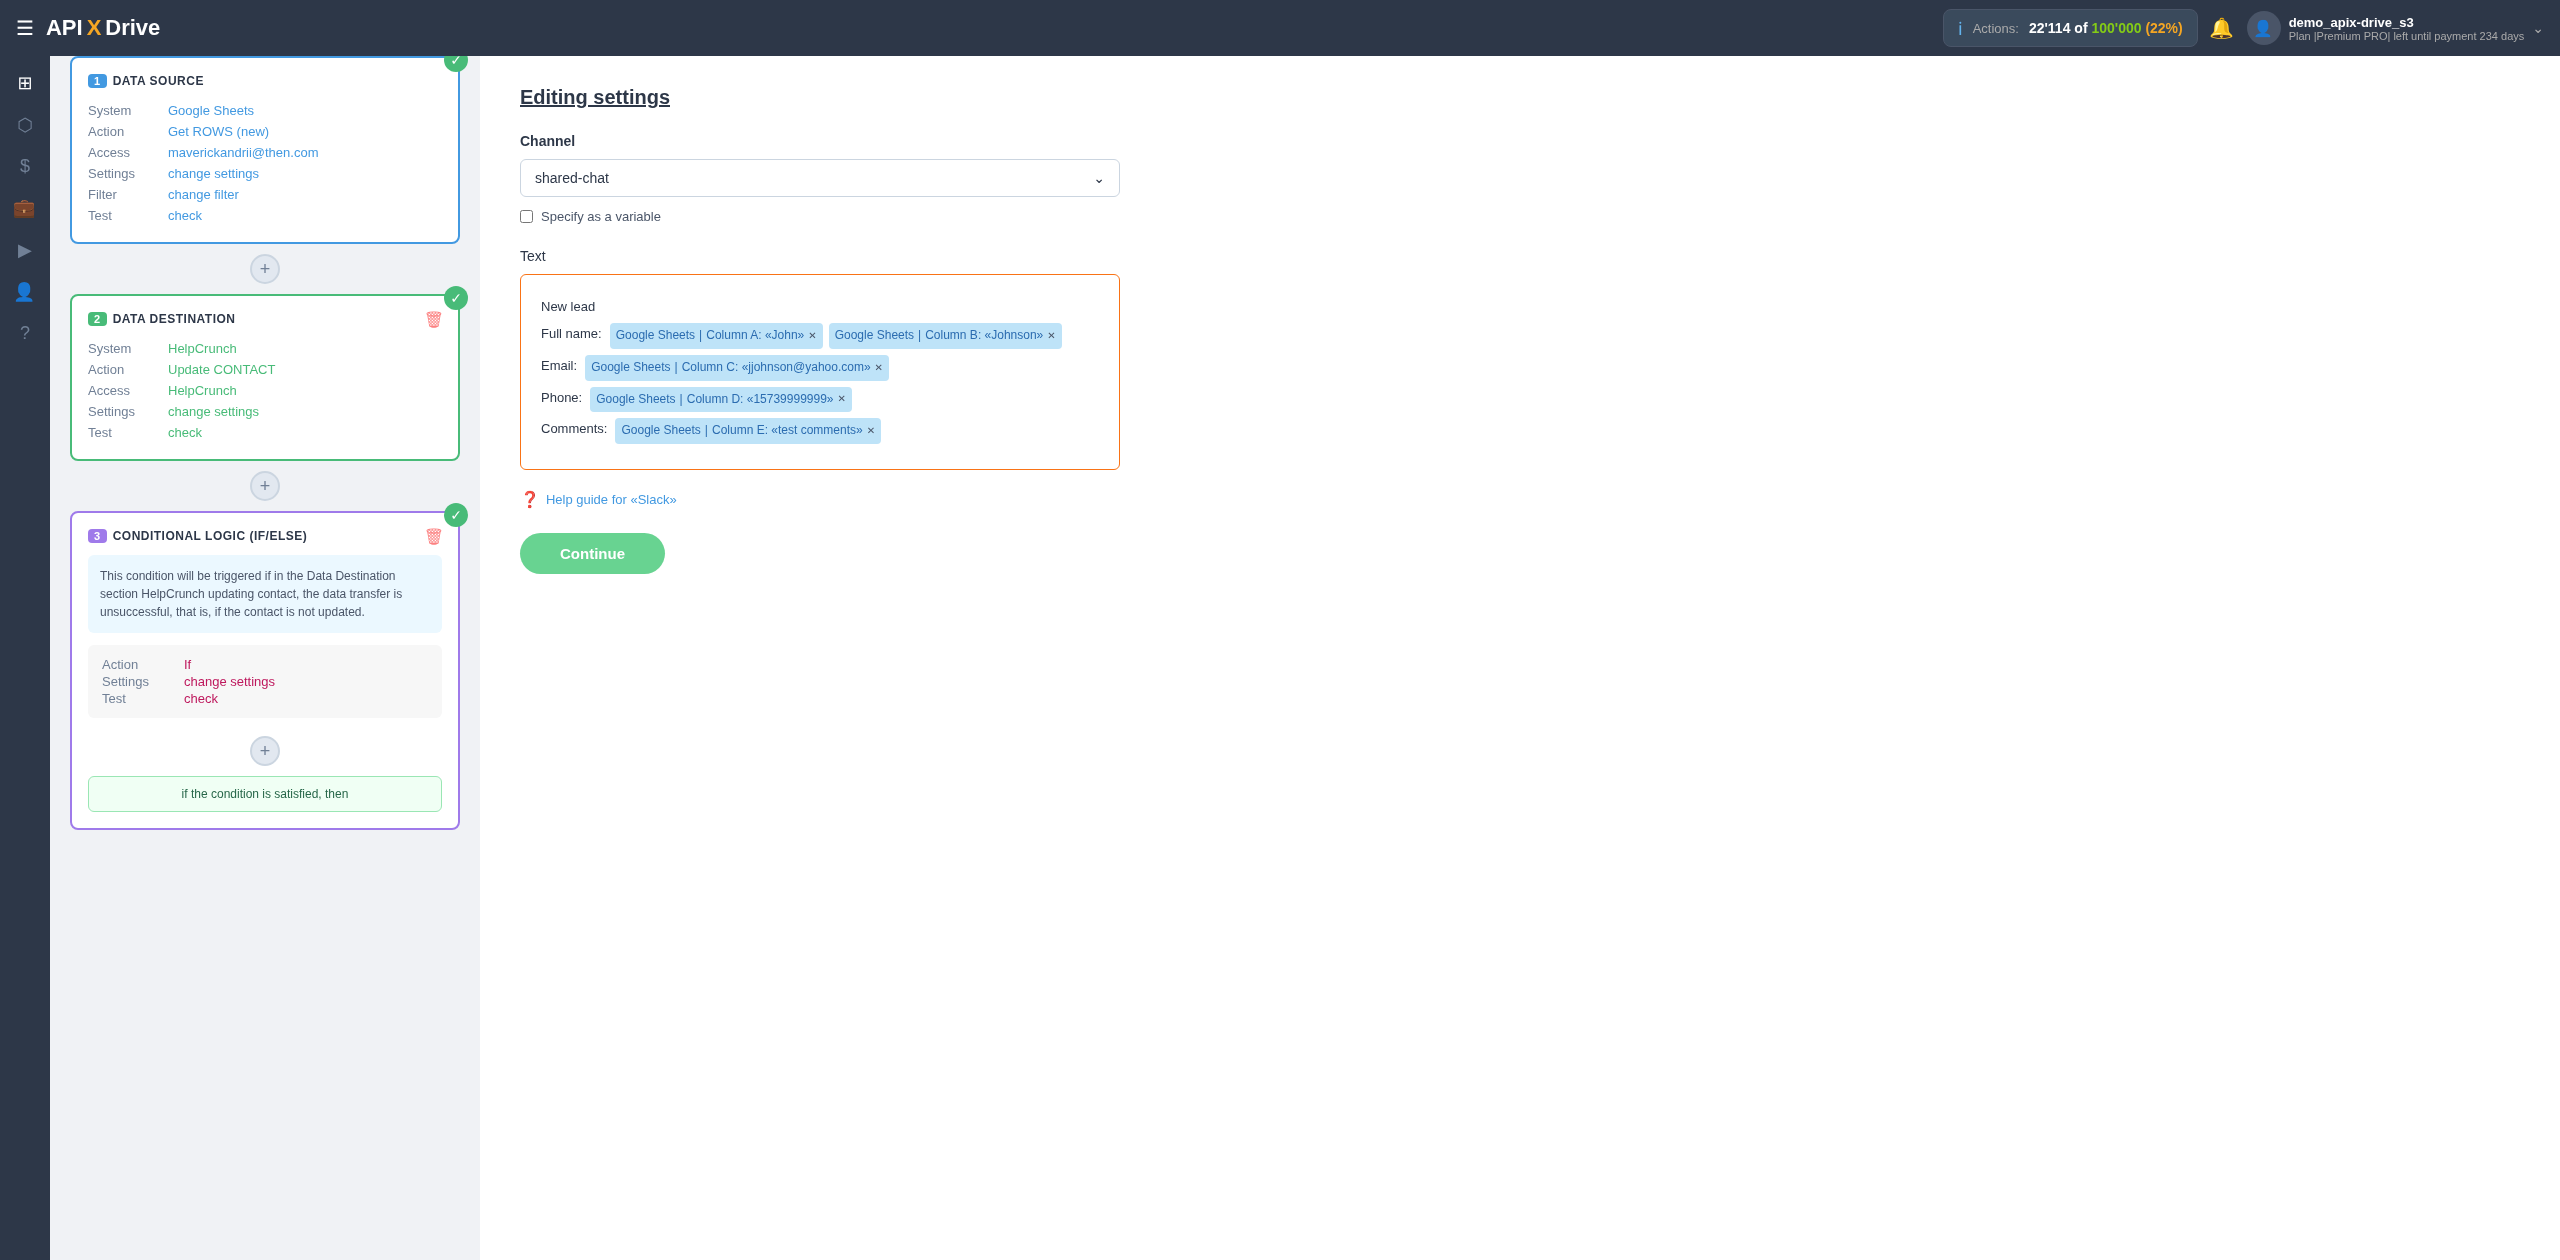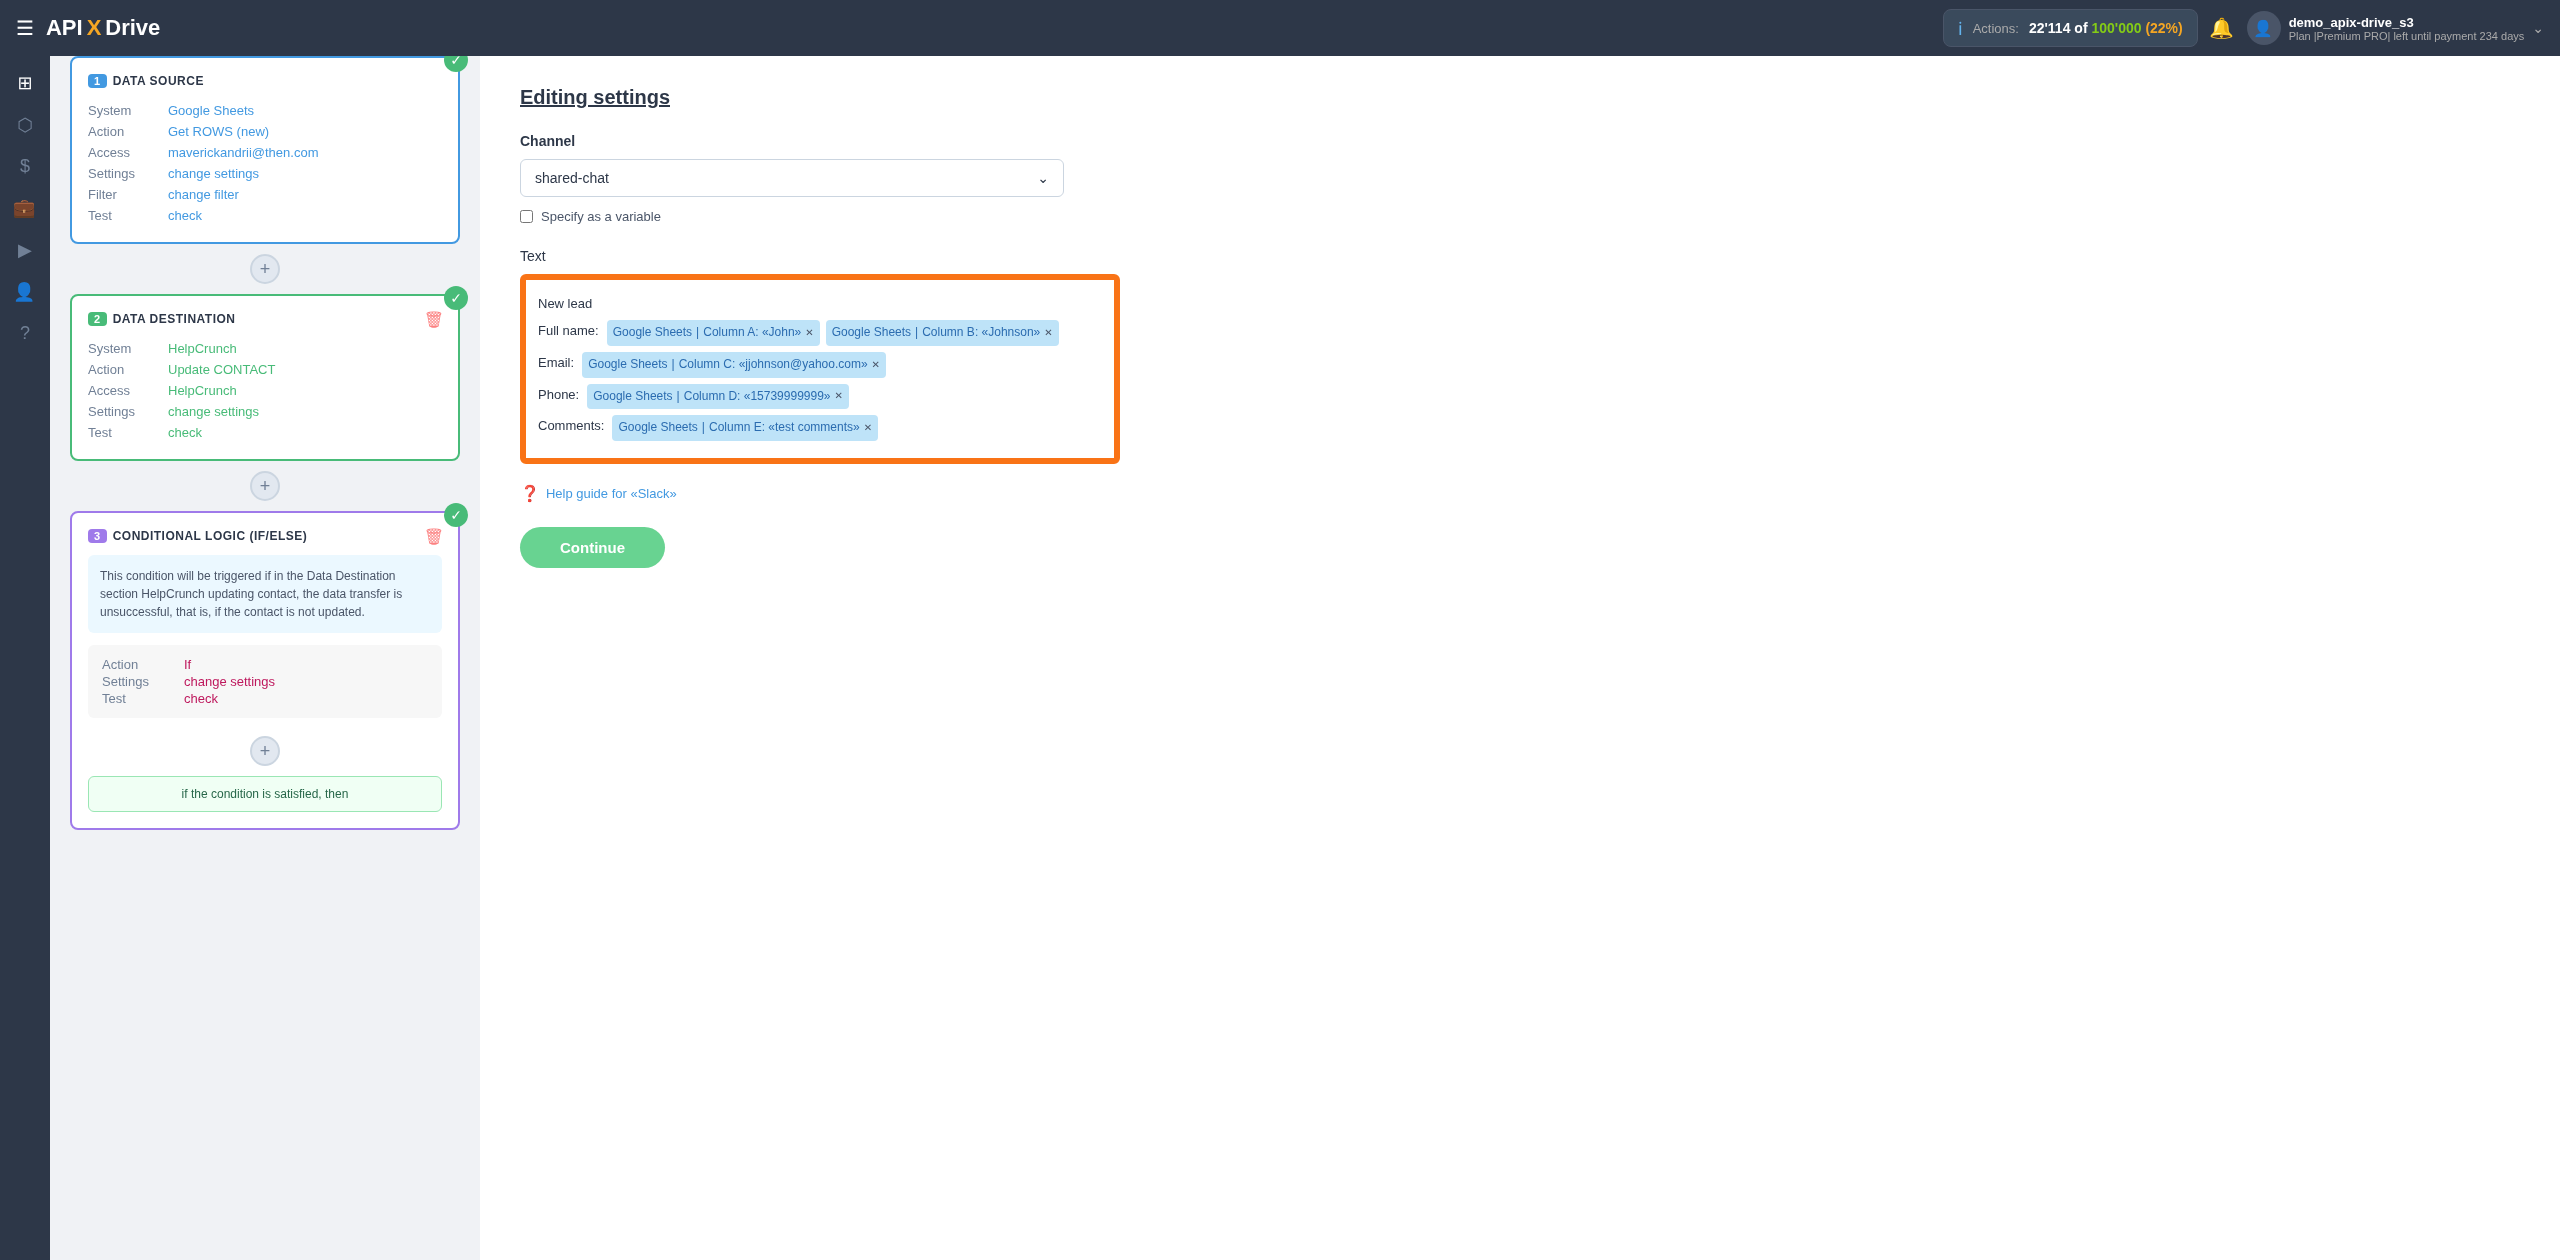--- a/index.html
+++ b/index.html
@@ -175,21 +175,21 @@
     }
 
     .form-section-label {
       font-size: 14px;
       font-weight: 600;
       color: #2d3748;
       margin-bottom: 10px;
     }
 
     .channel-select {
-      width: 544px;
+      width: 600px;
       border: 1px solid #cbd5e0;
       border-radius: 6px;
       padding: 10px 14px;
       font-size: 14px;
       color: #2d3748;
       background: #fff;
       display: flex;
       align-items: center;
       justify-content: space-between;
       cursor: pointer;
@@ -208,23 +208,23 @@
     .text-label {
       font-size: 14px;
       font-weight: 400;
       color: #2d3748;
       margin-bottom: 10px;
     }
 
     .text-editor {
       width: 600px;
       min-height: 180px;
-      border: 6px solid #f97316;
+      border: 1px solid #f97316;
       border-radius: 6px;
-      padding: 12px;
+      padding: 20px;
       font-size: 13px;
       color: #2d3748;
       line-height: 1.8;
       margin-bottom: 20px;
     }
 
     .tag {
       display: inline-flex;
       align-items: center;
       background: #bee3f8;

